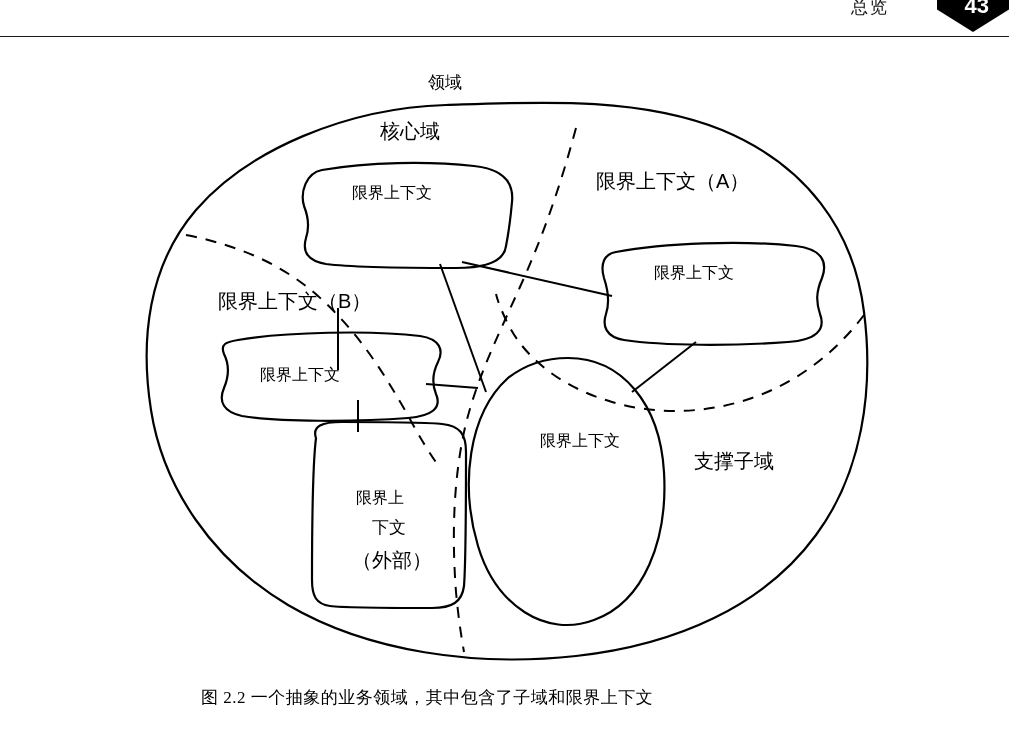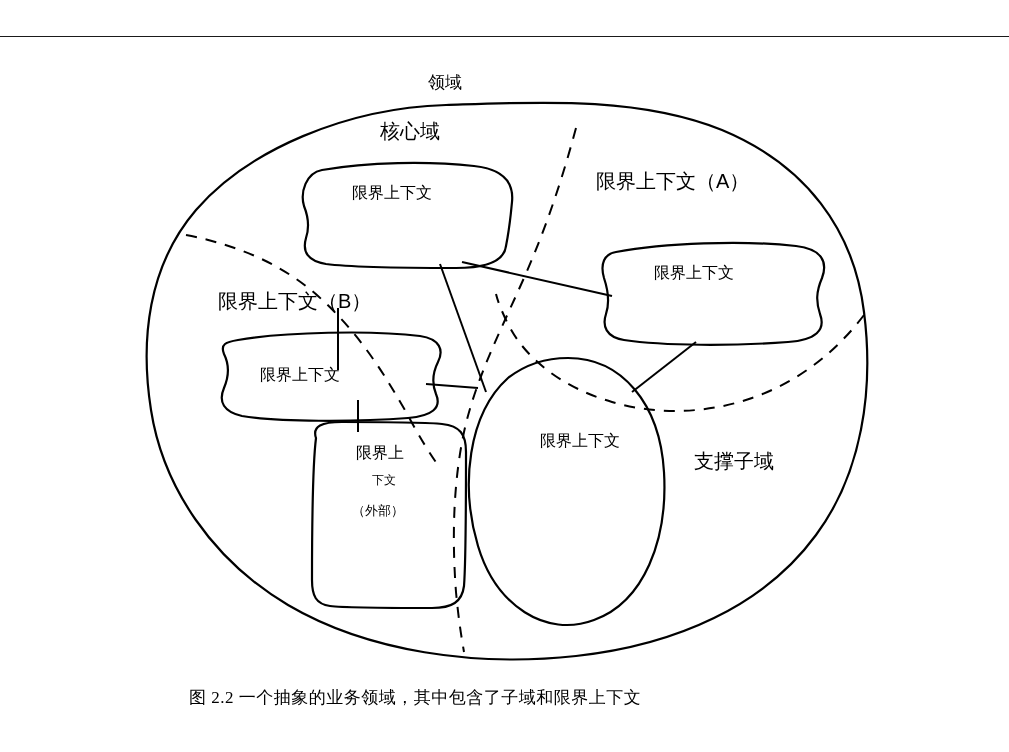--- a/index.html
+++ b/index.html
@@ -78,39 +78,44 @@
   }
   .lbl {
     position: absolute;
     font-family: "Liberation Sans", "DejaVu Sans", sans-serif;
     font-size: 15px;
     color: #000;
     white-space: nowrap;
     line-height: 1.35;
   }
   .lbl.small { font-size: 20px; }
-  .lbl.center { text-align: center; }
+  .lbl.center { text-align: center; margin-top: 45px; }
 
   .caption {
     position: absolute;
-    left: 0;
+    left: 12px;
     top: 686px;
     width: 830px;
     text-align: center;
     font-size: 17px;
     font-family: "Liberation Serif", "DejaVu Serif", serif;
     color: #000;
     letter-spacing: 0.5px;
   }
 </style>
 </head>
 <body>
 
 <div id="page">
 
+  <div class="header-band">
+    <div class="header-title">总览</div>
+    <div class="page-number-tab"></div>
+    <div class="page-number">43</div>
+  </div>
   <div class="rule"></div>
 
   <div id="figure">
 
     <svg width="1009" height="640" viewBox="0 0 1009 640">
 
       <path fill="none" stroke="#000" stroke-width="2.2" d="M 430 65
                C 330 68, 232 110, 180 170
                C 132 226, 124 300, 135 370
                C 147 447, 196 520, 272 565
@@ -197,18 +202,18 @@
     <div class="lbl small" style="left:580px; top:128px;">限界上下文（A）</div>
     <div class="lbl small" style="left:202px; top:248px;">限界上下文（B）</div>
     <div class="lbl small" style="left:678px; top:408px;">支撑子域</div>
 
     <div class="lbl" style="left:336px; top:142px; font-size:16px;">限界上下文</div>
     <div class="lbl" style="left:638px; top:222px; font-size:16px;">限界上下文</div>
     <div class="lbl" style="left:244px; top:324px; font-size:16px;">限界上下文</div>
     <div class="lbl" style="left:524px; top:390px; font-size:16px;">限界上下文</div>
 
     <div class="lbl center" style="left:340px; top:402px; font-size:16px;">限界上</div>
-    <div class="lbl center" style="left:356px; top:432px; font-size:12px;">下文</div>
-    <div class="lbl center" style="left:336px; top:462px; font-size:13px;">（外部）</div>
+    <div class="lbl center" style="left:356px; top:432px; font-size:17px;">下文</div>
+    <div class="lbl center" style="left:336px; top:462px; font-size:20px;">（外部）</div>
   </div>
 
   <div class="caption">图 2.2  一个抽象的业务领域，其中包含了子域和限界上下文</div>
 </div>
 
 </body></html>

